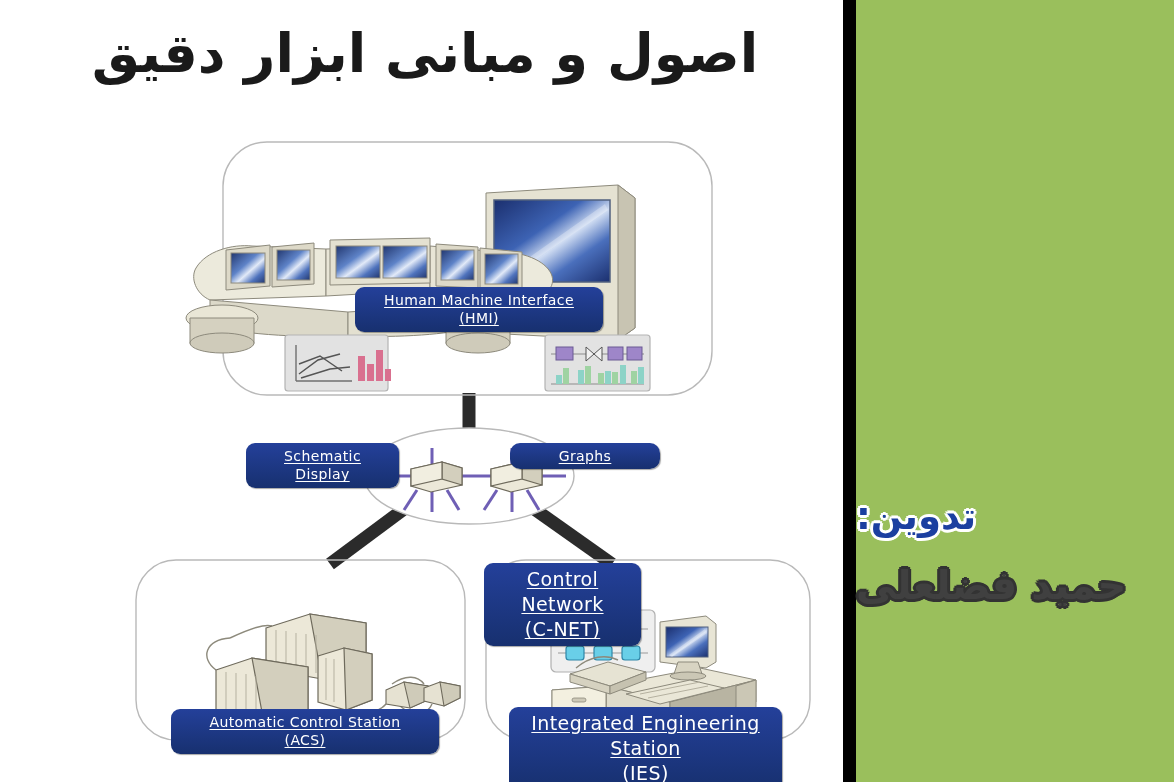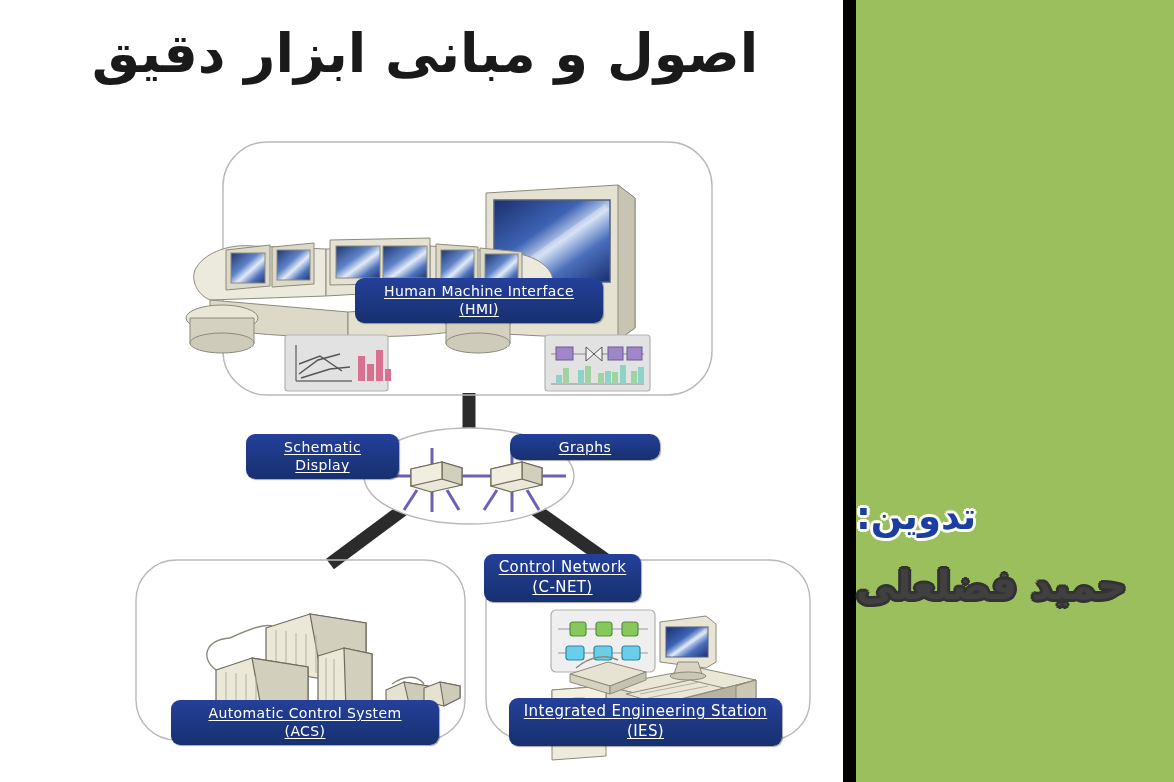--- a/index.html
+++ b/index.html
@@ -78,23 +78,24 @@
     color:#ffffff;
     font-family:"DejaVu Sans", sans-serif;
     font-size:14px;
     font-weight:normal;
     text-align:center;
     line-height:1.32;
     padding:4px 10px;
     box-sizing:border-box;
     letter-spacing:0.4px;
     box-shadow:1px 1px 1px rgba(0,0,0,.35);
+    margin-top:9px;
   }
   .nav-label span{ text-decoration:underline; text-underline-offset:2px; }
-  .nav-label.small{ font-size:15px; }
+  .nav-label.small{ font-size:19px; }
 
   #lbl-hmi   {left:355px;top:150px;width:248px;}
   #lbl-sch   {left:246px;top:306px;width:153px;}
   #lbl-gra   {left:510px;top:306px;width:150px;border-radius:10px;}
   #lbl-cnet  {left:484px;top:426px;width:157px;}
   #lbl-acs   {left:171px;top:572px;width:268px;}
   #lbl-ies   {left:509px;top:570px;width:273px;}
 
   .rr{ fill:none; stroke:#b9b9b9; stroke-width:1.4; }
   .thick-link{ stroke:#2b2b2b; stroke-width:13; stroke-linecap:butt; }
@@ -344,21 +345,21 @@
     <div class="nav-label" id="lbl-gra">
       <span>Graphs</span>
     </div>
 
     <div class="nav-label small" id="lbl-cnet">
       <span>Control Network</span><br>
       <span>(C-NET)</span>
     </div>
 
     <div class="nav-label" id="lbl-acs">
-      <span>Automatic Control System</span><br>
+      <span>Automatic Control Station</span><br>
       <span>(ACS)</span>
     </div>
 
     <div class="nav-label small" id="lbl-ies">
       <span>Integrated Engineering Station</span><br>
       <span>(IES)</span>
     </div>
 
   </div>
 

